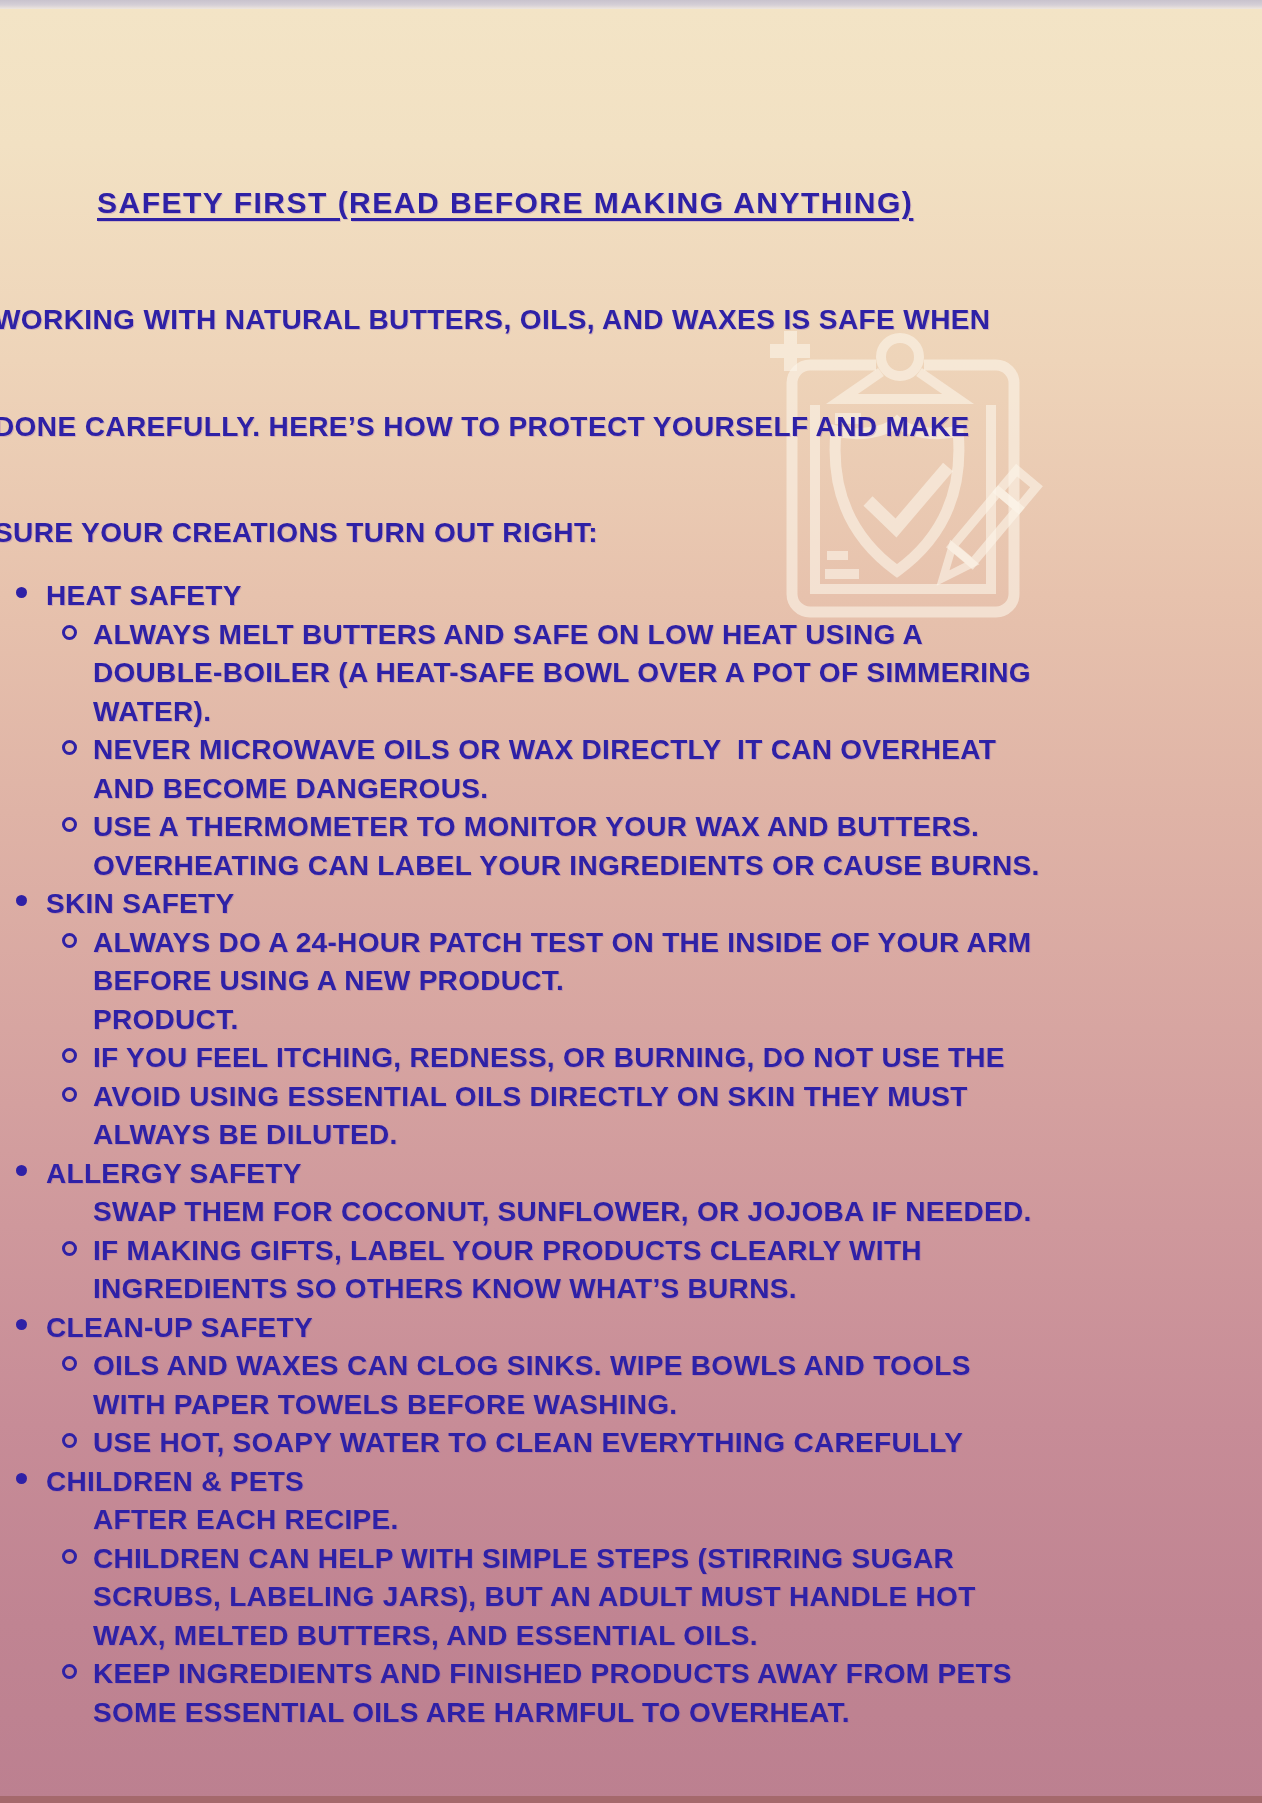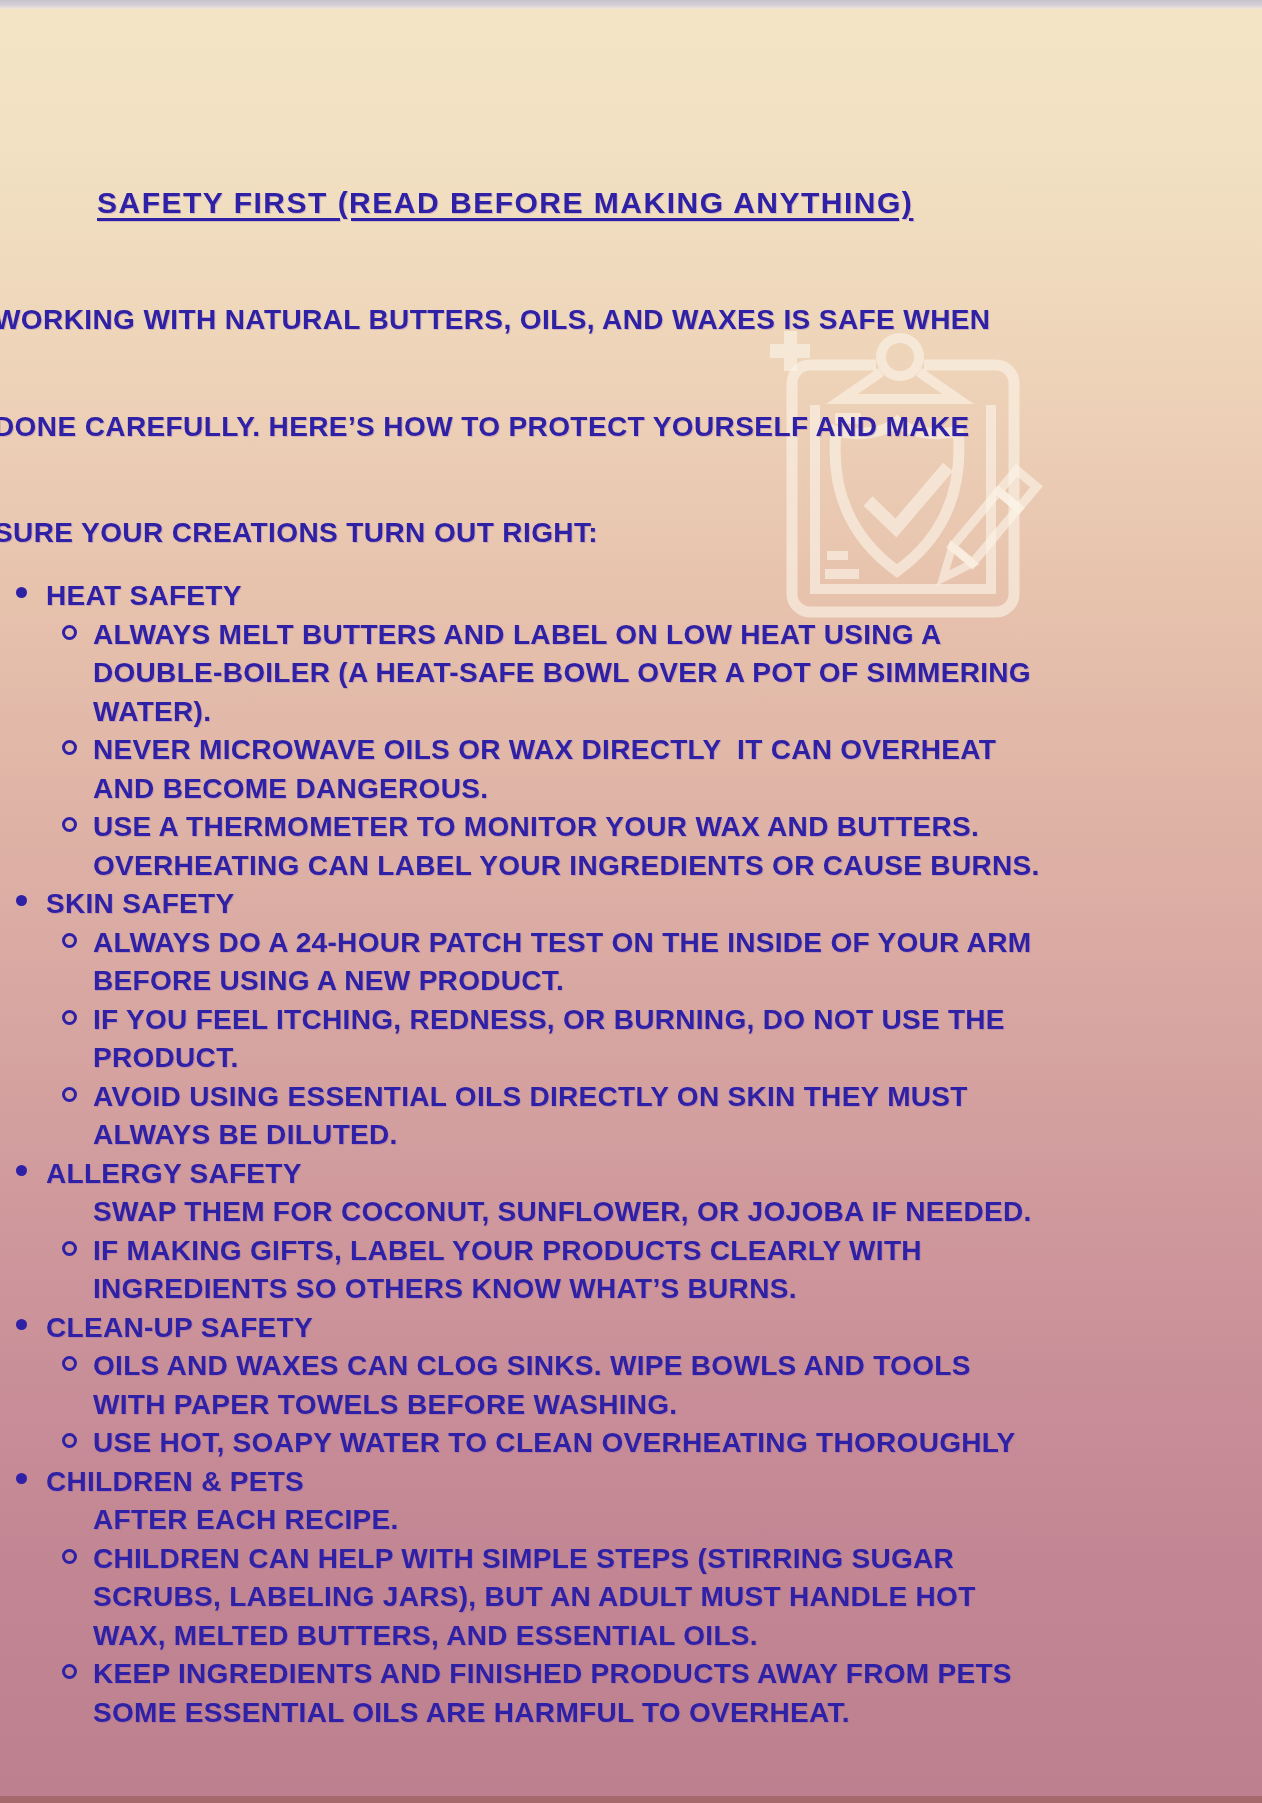--- a/index.html
+++ b/index.html
@@ -116,42 +116,42 @@
   <h1 class="title">SAFETY FIRST (READ BEFORE MAKING ANYTHING)</h1>
 
   <div class="intro">
     <div>WORKING WITH NATURAL BUTTERS, OILS, AND WAXES IS SAFE WHEN</div>
     <div>DONE CAREFULLY. HERE’S HOW TO PROTECT YOURSELF AND MAKE</div>
     <div>SURE YOUR CREATIONS TURN OUT RIGHT:</div>
   </div>
 
   <div class="list" id="safety-list">
       <div class="line"><span class="marker-dot"></span><span class="txt lvl1">HEAT SAFETY</span></div>
-      <div class="line"><span class="marker-ring"></span><span class="txt lvl2">ALWAYS MELT BUTTERS AND LABEL ON LOW HEAT USING A</span></div>
+      <div class="line"><span class="marker-ring"></span><span class="txt lvl2">ALWAYS MELT BUTTERS AND SAFE ON LOW HEAT USING A</span></div>
       <div class="line"><span class="txt lvl2">DOUBLE-BOILER (A HEAT-SAFE BOWL OVER A POT OF SIMMERING</span></div>
       <div class="line"><span class="txt lvl2">WATER).</span></div>
       <div class="line"><span class="marker-ring"></span><span class="txt lvl2">NEVER MICROWAVE OILS OR WAX DIRECTLY  IT CAN OVERHEAT</span></div>
       <div class="line"><span class="txt lvl2">AND BECOME DANGEROUS.</span></div>
       <div class="line"><span class="marker-ring"></span><span class="txt lvl2">USE A THERMOMETER TO MONITOR YOUR WAX AND BUTTERS.</span></div>
       <div class="line"><span class="txt lvl2">OVERHEATING CAN LABEL YOUR INGREDIENTS OR CAUSE BURNS.</span></div>
       <div class="line"><span class="marker-dot"></span><span class="txt lvl1">SKIN SAFETY</span></div>
       <div class="line"><span class="marker-ring"></span><span class="txt lvl2">ALWAYS DO A 24-HOUR PATCH TEST ON THE INSIDE OF YOUR ARM</span></div>
       <div class="line"><span class="txt lvl2">BEFORE USING A NEW PRODUCT.</span></div>
+      <div class="line"><span class="txt lvl2">PRODUCT.</span></div>
       <div class="line"><span class="marker-ring"></span><span class="txt lvl2">IF YOU FEEL ITCHING, REDNESS, OR BURNING, DO NOT USE THE</span></div>
-      <div class="line"><span class="txt lvl2">PRODUCT.</span></div>
       <div class="line"><span class="marker-ring"></span><span class="txt lvl2">AVOID USING ESSENTIAL OILS DIRECTLY ON SKIN THEY MUST</span></div>
       <div class="line"><span class="txt lvl2">ALWAYS BE DILUTED.</span></div>
       <div class="line"><span class="marker-dot"></span><span class="txt lvl1">ALLERGY SAFETY</span></div>
       <div class="line"><span class="txt lvl2">SWAP THEM FOR COCONUT, SUNFLOWER, OR JOJOBA IF NEEDED.</span></div>
       <div class="line"><span class="marker-ring"></span><span class="txt lvl2">IF MAKING GIFTS, LABEL YOUR PRODUCTS CLEARLY WITH</span></div>
       <div class="line"><span class="txt lvl2">INGREDIENTS SO OTHERS KNOW WHAT’S BURNS.</span></div>
       <div class="line"><span class="marker-dot"></span><span class="txt lvl1">CLEAN-UP SAFETY</span></div>
       <div class="line"><span class="marker-ring"></span><span class="txt lvl2">OILS AND WAXES CAN CLOG SINKS. WIPE BOWLS AND TOOLS</span></div>
       <div class="line"><span class="txt lvl2">WITH PAPER TOWELS BEFORE WASHING.</span></div>
-      <div class="line"><span class="marker-ring"></span><span class="txt lvl2">USE HOT, SOAPY WATER TO CLEAN OVERHEATING THOROUGHLY</span></div>
+      <div class="line"><span class="marker-ring"></span><span class="txt lvl2">USE HOT, SOAPY WATER TO CLEAN EVERYTHING CAREFULLY</span></div>
       <div class="line"><span class="marker-dot"></span><span class="txt lvl1">CHILDREN &amp; PETS</span></div>
       <div class="line"><span class="txt lvl2">AFTER EACH RECIPE.</span></div>
       <div class="line"><span class="marker-ring"></span><span class="txt lvl2">CHILDREN CAN HELP WITH SIMPLE STEPS (STIRRING SUGAR</span></div>
       <div class="line"><span class="txt lvl2">SCRUBS, LABELING JARS), BUT AN ADULT MUST HANDLE HOT</span></div>
       <div class="line"><span class="txt lvl2">WAX, MELTED BUTTERS, AND ESSENTIAL OILS.</span></div>
       <div class="line"><span class="marker-ring"></span><span class="txt lvl2">KEEP INGREDIENTS AND FINISHED PRODUCTS AWAY FROM PETS</span></div>
       <div class="line"><span class="txt lvl2">SOME ESSENTIAL OILS ARE HARMFUL TO OVERHEAT.</span></div>
     </div>
 
   <div class="bottom-strip"></div>

